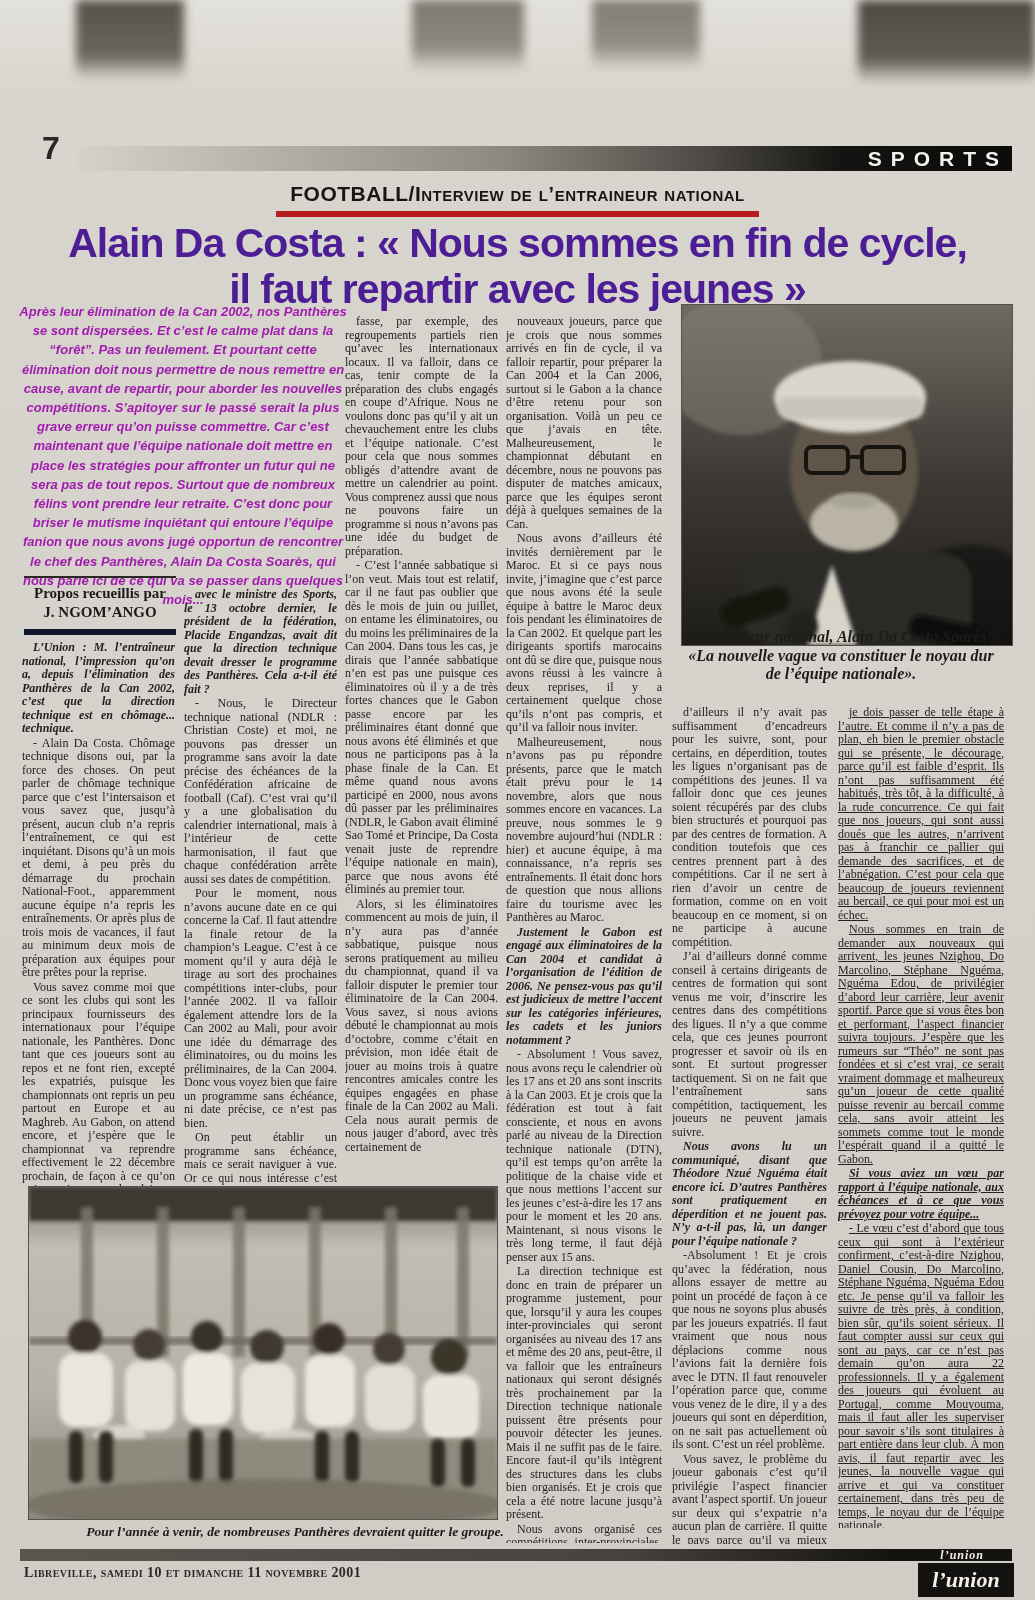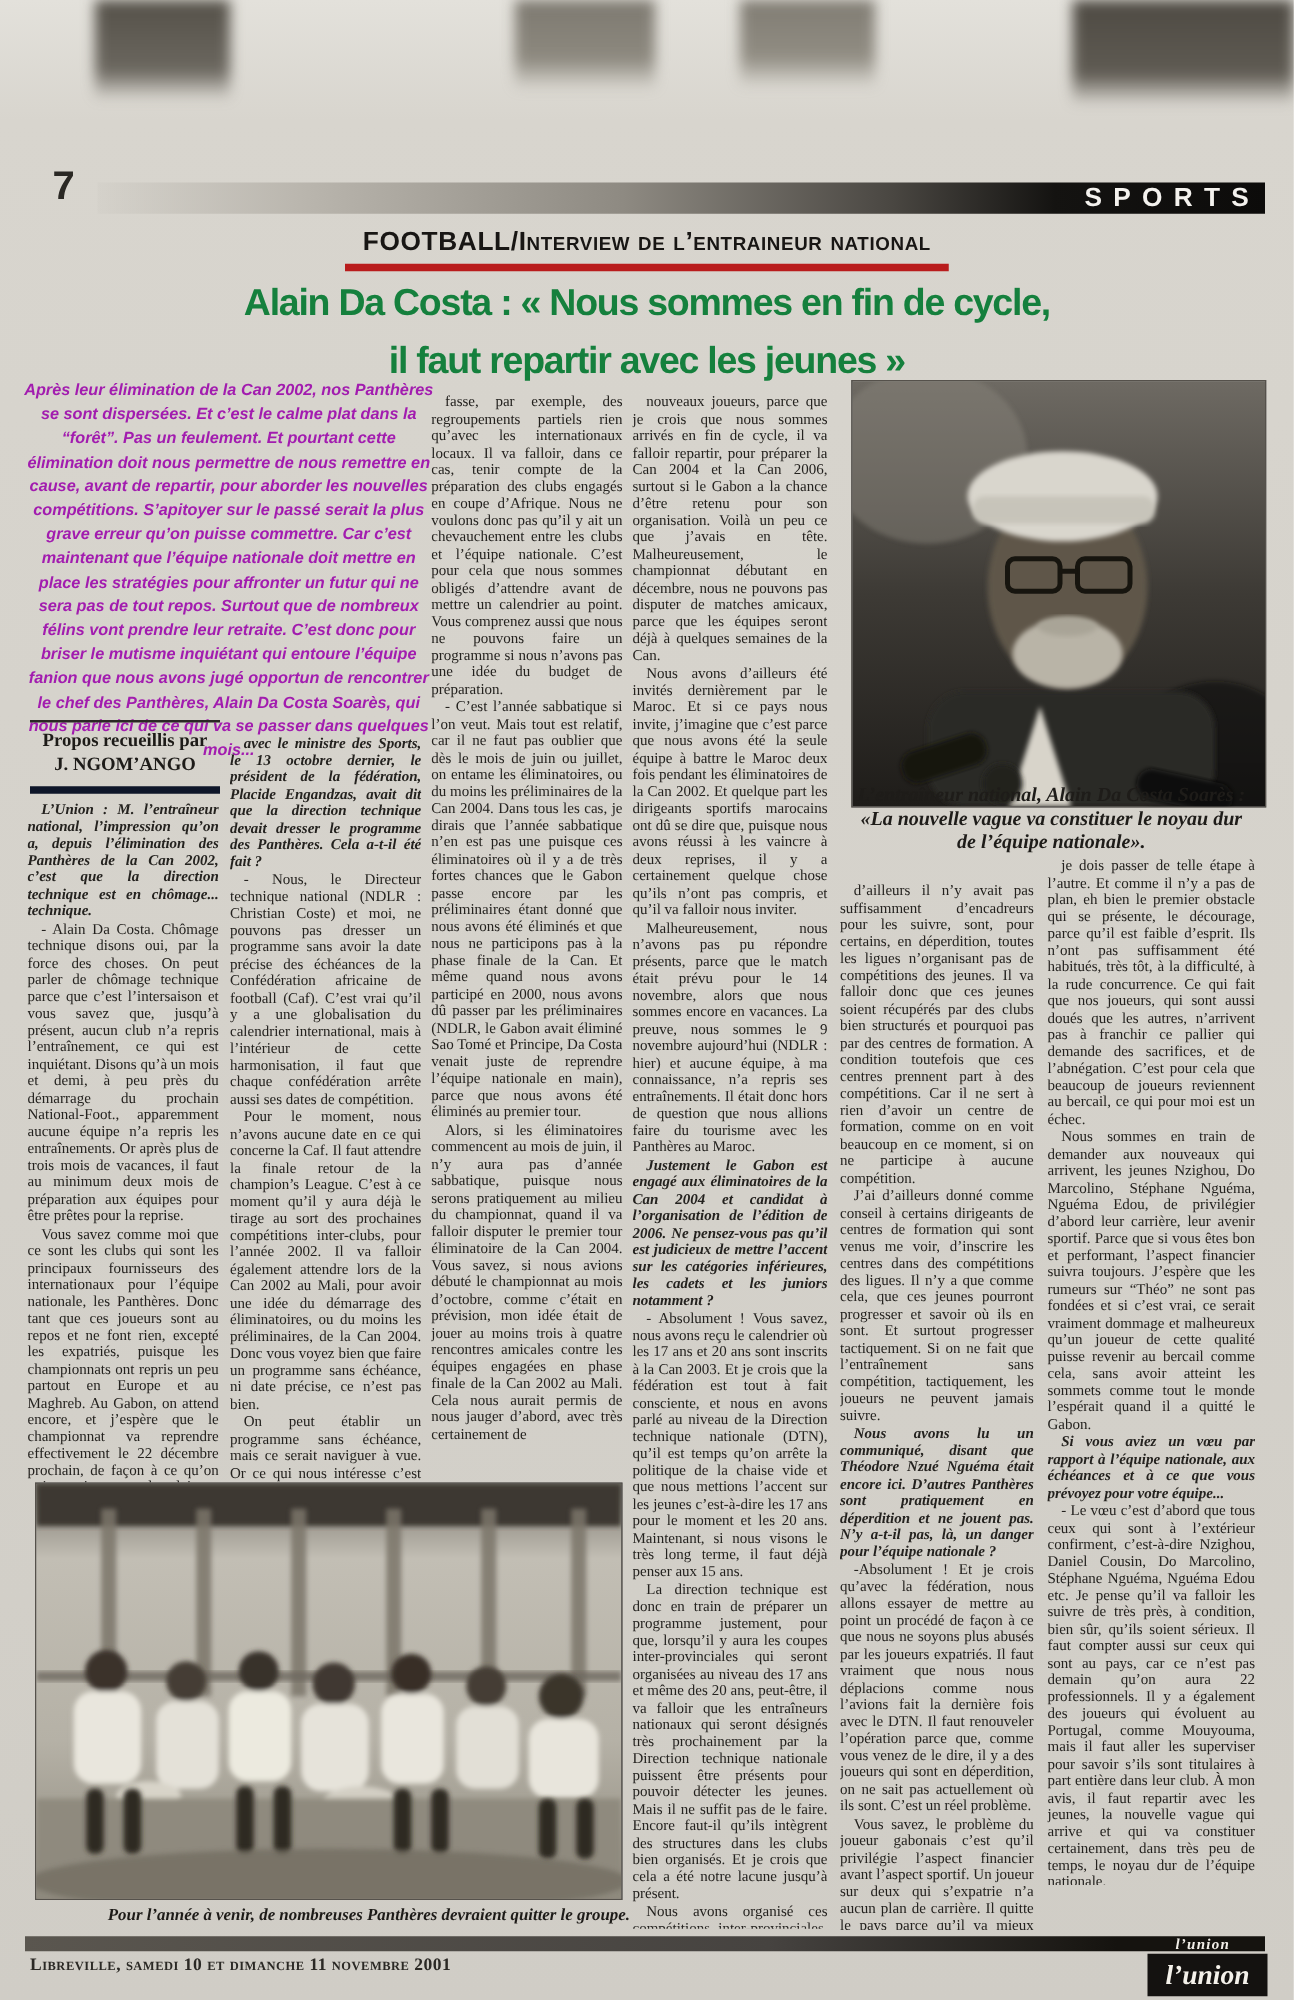--- a/index.html
+++ b/index.html
@@ -14,39 +14,39 @@
   #sports-bar{position:absolute;left:78px;top:146px;width:934px;height:25px;
     background:linear-gradient(90deg,rgba(200,197,190,.2) 0%,#b9b5ad 18%,#8e8a82 45%,#4a4742 68%,#141311 82%,#0c0b0a 100%);
     display:flex;align-items:center;justify-content:flex-end;}
   #sports-label{color:#f4f2ee;font-family:"Liberation Sans",sans-serif;font-weight:bold;
     font-size:21px;letter-spacing:9px;padding-right:4px;}
   #kicker-wrap{position:absolute;left:0;top:182px;width:1035px;text-align:center;}
   #kicker{display:inline-block;font-family:"Liberation Sans",sans-serif;font-weight:bold;
     font-size:21px;font-variant:small-caps;letter-spacing:.5px;color:#181614;
     border-bottom:6px solid #b91c1c;padding:0 14px 5px 14px;}
   #headline{position:absolute;left:15px;top:220px;width:1005px;text-align:center;
-    font-family:"Liberation Sans",sans-serif;font-weight:bold;color:#15803d;
-    font-size:30px;line-height:46px;letter-spacing:-1px;}
+    font-family:"Liberation Sans",sans-serif;font-weight:bold;color:#4c1d95;
+    font-size:41px;line-height:46px;letter-spacing:-1px;}
   #lede{position:absolute;left:18px;top:302px;width:330px;text-align:center;
     font-family:"Liberation Sans",sans-serif;font-weight:bold;font-style:italic;
     font-size:13px;line-height:19.2px;color:#a21caf;}
   #byline{position:absolute;left:24px;top:576px;width:152px;text-align:center;
     font-weight:bold;font-size:15px;line-height:19px;
     border-top:2px solid #2a2825;border-bottom:6px solid #0f172a;padding:6px 0 7px 0;}
   .col{position:absolute;overflow:hidden;font-size:12px;line-height:13.5px;
     text-align:justify;color:#24221f;}
   .para{margin:0 0 1px 0;}
   .para.a{text-indent:11px;}
   .para.q{font-weight:bold;font-style:italic;text-indent:11px;}
   #col-0{left:22px;  top:641px; width:153px;height:545px;}
   #col-1{left:184px; top:588px; width:153px;height:598px;}
   #col-2{left:345px; top:315px; width:153px;height:872px;}
   #col-3{left:506px; top:315px; width:156px;height:1228px;}
   #col-4{left:672px; top:706px; width:155px;height:838px;}
-  #col-5{left:838px; top:686px; width:166px;height:822px;}
+  #col-5{left:838px; top:706px; width:166px;height:822px;text-decoration:underline;}
   .photo{position:absolute;border:1px solid #55514b;box-shadow:0 0 0 1px #9a968e inset;background:#777;}
   #portrait-photo{left:681px;top:304px;width:330px;height:340px;}
   #portrait-caption{position:absolute;left:660px;top:628px;width:362px;text-align:center;
     font-weight:bold;font-style:italic;font-size:16px;line-height:18.5px;color:#1e1c19;}
   #team-photo{left:28px;top:1186px;width:468px;height:332px;}
   #team-caption{position:absolute;left:20px;top:1524px;width:484px;text-align:right;
     font-weight:bold;font-style:italic;font-size:13.5px;line-height:15px;}
   #team-credit{font-weight:normal;font-style:normal;font-size:11px;display:block;}
   #footer-bar{position:absolute;left:20px;top:1549px;width:992px;height:12px;
     background:linear-gradient(90deg,#5a564f,#464340 60%,#15130f 88%);

